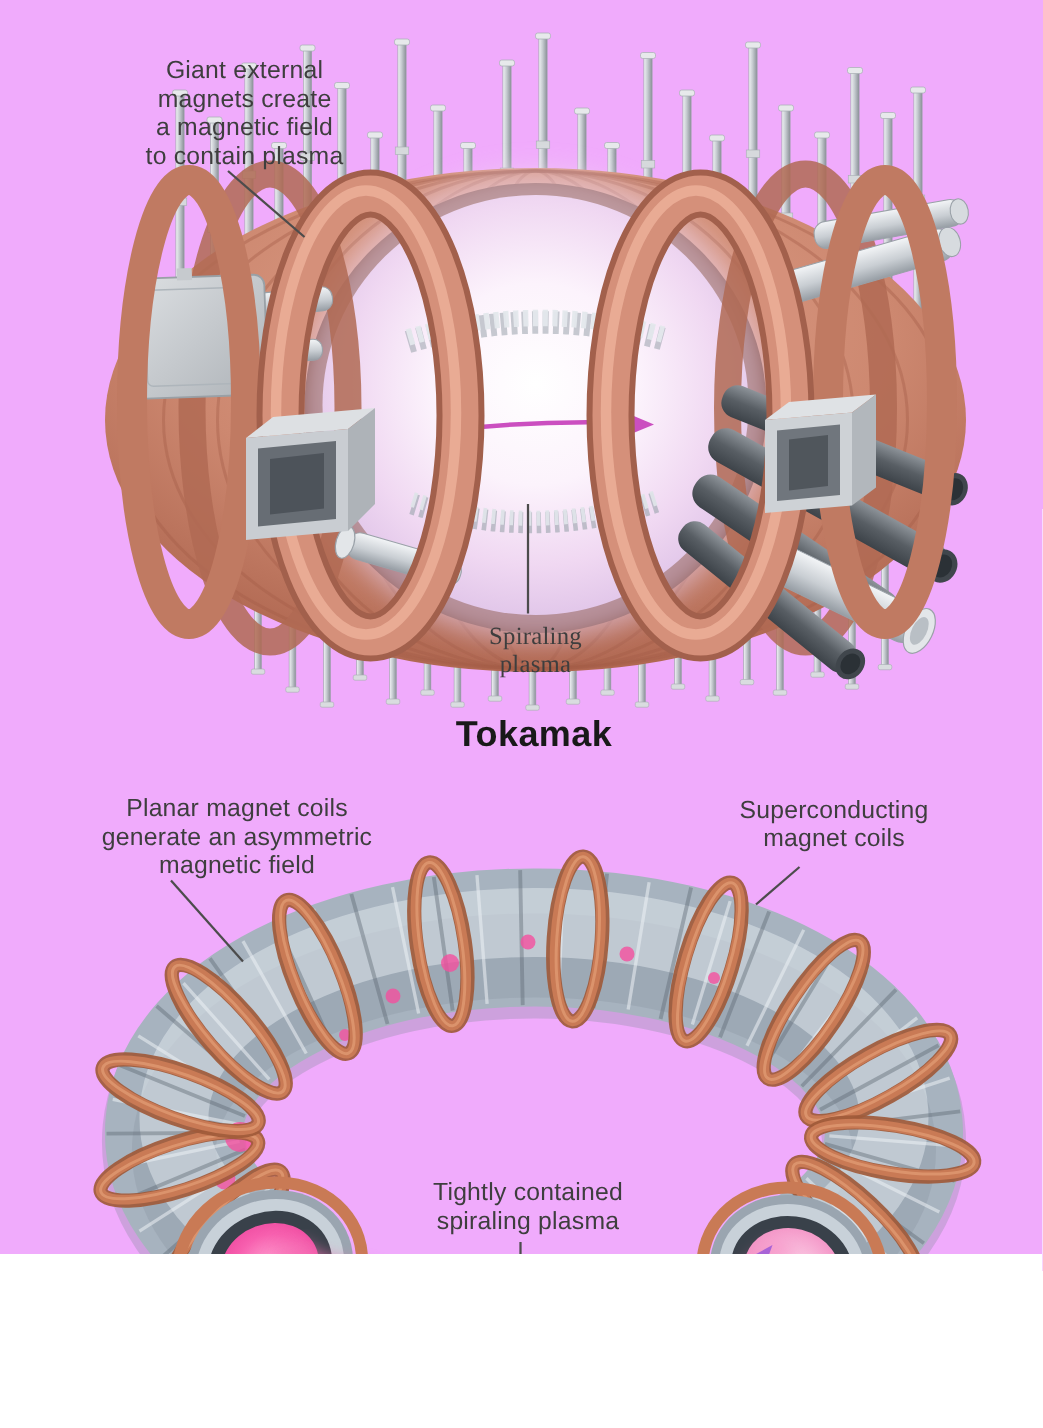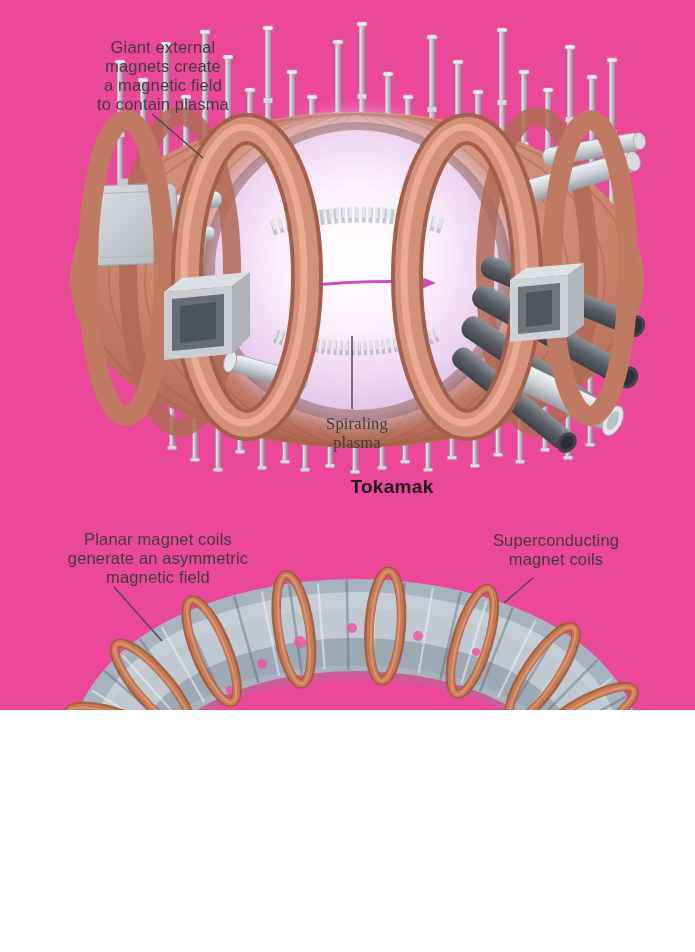--- a/index.html
+++ b/index.html
@@ -1,22 +1,22 @@
 <!DOCTYPE html>
 <html><head>
 <meta charset="utf-8">
 <style>
   html,body{margin:0;padding:0;background:#fff;}
-  #page{position:relative;width:695px;height:710px;background:#ec4899;overflow:hidden;
+  #page{position:relative;width:695px;height:836px;background:#f0abfc;overflow:hidden;
         font-family:"Liberation Sans",sans-serif;}
   #art{position:absolute;left:0;top:0;}
   .label{position:absolute;transform:translateX(-50%);text-align:center;white-space:pre-line;
          font-size:16.5px;line-height:1.16;color:#3e3e3e;letter-spacing:.15px;}
-  .fig-title{position:absolute;transform:translateX(-50%);font-weight:bold;font-size:19px;
-         color:#191919;letter-spacing:.3px;white-space:nowrap;margin-left:36px;}
+  .fig-title{position:absolute;transform:translateX(-50%);font-weight:bold;font-size:24px;
+         color:#191919;letter-spacing:.3px;white-space:nowrap;}
 </style>
 </head>
 <body>
 
 <div id="page">
 
 <svg id="art" width="695" height="952" viewBox="0 0 695 952">
   <defs>
     <radialGradient id="shellG" cx="0.5" cy="0.32" r="0.75">
       <stop offset="0%" stop-color="#e0a28c"></stop>
@@ -433,14 +433,16 @@
 to contain plasma</div>
 <div class="label" style="left:357px;top:414px;font-family:Liberation Serif, serif;">Spiraling
 plasma</div>
 <div class="fig-title" style="left:356px;top:476px;">Tokamak</div>
 
 <div class="label" style="left:556px;top:531px;">Superconducting
 magnet coils</div>
 <div class="label" style="left:158px;top:530px;">Planar magnet coils
 generate an asymmetric
 magnetic field</div>
+<div class="label" style="left:352px;top:786px;">Tightly contained
+spiraling plasma</div>
 
 </div>
 
 </body></html>

